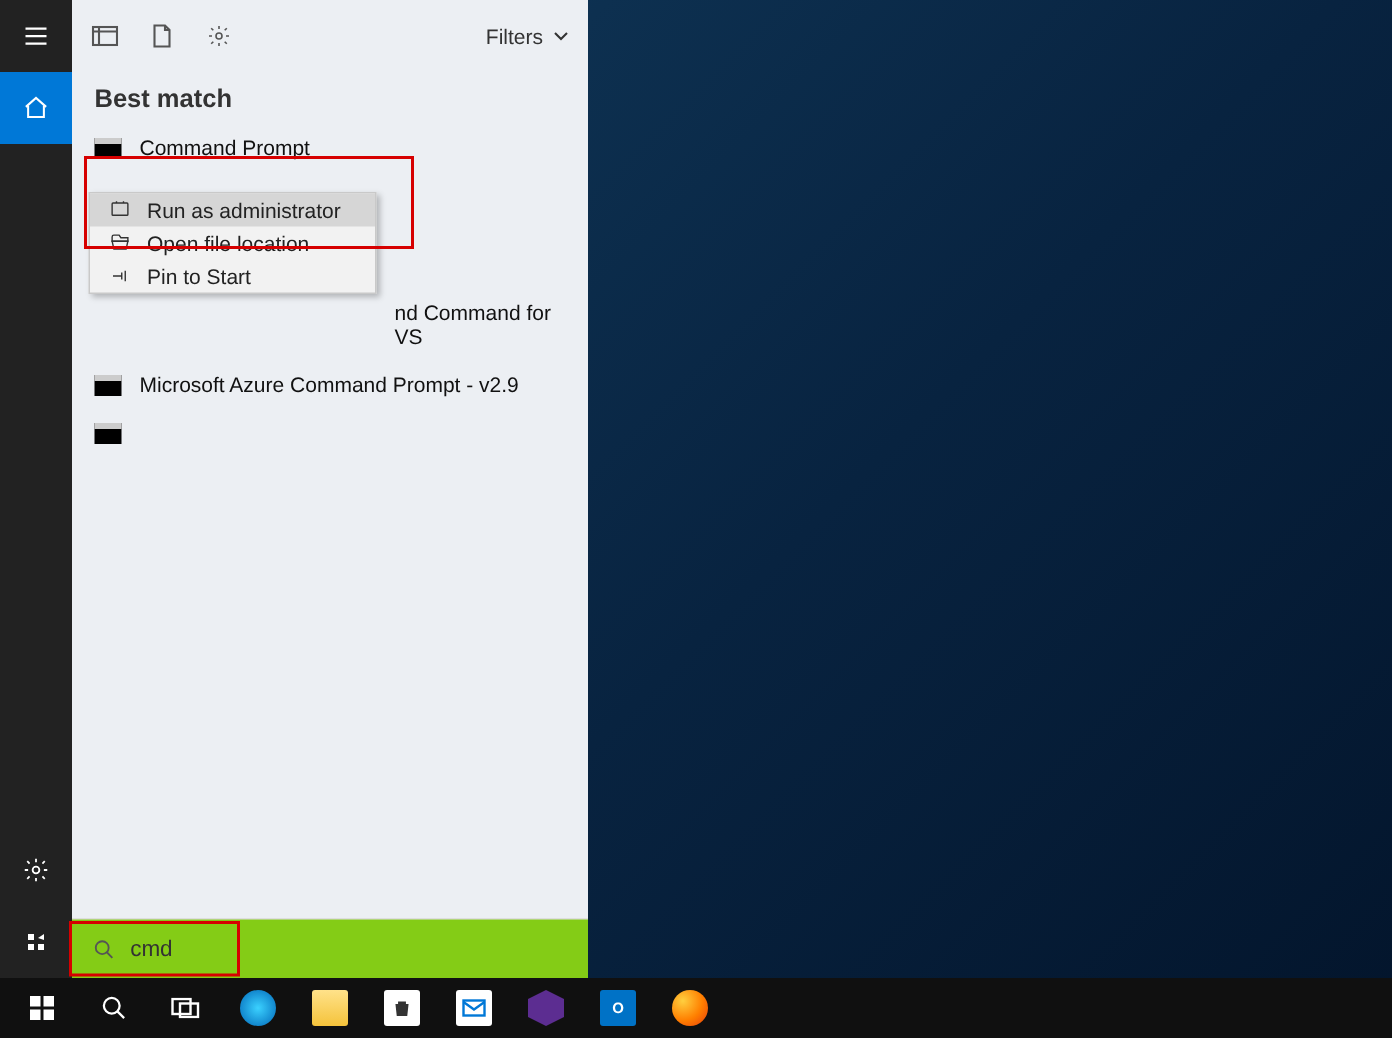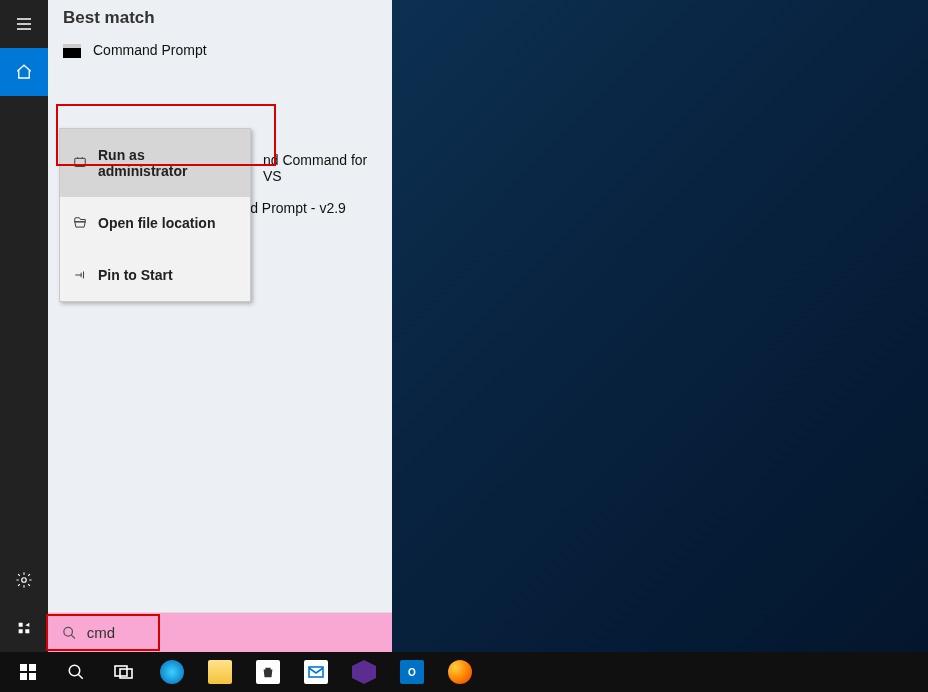--- a/index.html
+++ b/index.html
@@ -97,32 +97,31 @@
     top: 128px;
     width: 192px;
     background: #f2f2f2;
     border: 1px solid #c9c9c9;
     box-shadow: 2px 2px 4px rgba(0,0,0,.25);
     z-index: 20;
     font-size: 14px;
   }
   .ctx-item {
     display: flex; align-items: center;
-    padding: 18px 12px;
+    padding: 3px 12px;
     gap: 10px;
     color: #222;
-    font-weight: bold;
   }
   .ctx-item.hover { background: #d6d6d6; }
   .ctx-icon { width: 16px; height: 16px; display:flex; align-items:center; justify-content:center; }
   
   .search-box-wrap {
     margin-top: auto;
     height: 40px;
-    background: #f9a8d4;
+    background: #84cc16;
     display: flex; align-items: center;
     padding: 0 14px;
     gap: 10px;
     border-top: 1px solid #ddd;
   }
   .search-input {
     border: none; outline: none; background: transparent;
     font-size: 15px; color: #333; width: 100%;
   }
   
@@ -160,20 +159,47 @@
       </svg>
   </div>
   <div class="rail-btn">
     <svg width="16" height="16" viewBox="0 0 24 24" fill="#fff">
         <path d="M4 14h6v6H4zM14 14h6v6h-6zM4 4h6v6H4zM14 8l6-4v6z"></path>
       </svg>
   </div>
 </div>
 
 <div class="search-panel">
+  <div class="panel-top">
+    <div class="top-icon">
+      <svg width="18" height="14" viewBox="0 0 18 14" fill="none" stroke="#555" stroke-width="1.4">
+          <rect x="1" y="1" width="16" height="12"></rect>
+          <path d="M1 4h16M5 1v12"></path>
+        </svg>
+    </div>
+    <div class="top-icon">
+      <svg width="14" height="16" viewBox="0 0 14 16" fill="none" stroke="#555" stroke-width="1.4">
+          <path d="M2 1h7l3 3v11H2z"></path>
+          <path d="M9 1v3h3"></path>
+        </svg>
+    </div>
+    <div class="top-icon">
+      <svg width="16" height="16" viewBox="0 0 24 24" fill="none" stroke="#555" stroke-width="1.6">
+          <circle cx="12" cy="12" r="3"></circle>
+          <path d="M12 2v3M12 19v3M4.2 4.2l2.1 2.1M17.7 17.7l2.1 2.1M2 12h3M19 12h3M4.2 19.8l2.1-2.1M17.7 6.3l2.1-2.1"></path>
+        </svg>
+    </div>
+    <div class="top-spacer"></div>
+    <div class="filters">
+      <span>Filters</span>
+      <svg width="12" height="12" viewBox="0 0 12 12">
+          <path d="M2 4l4 4 4-4" fill="none" stroke="#333" stroke-width="1.4"></path>
+        </svg>
+    </div>
+  </div>
 
   <div class="group-label">Best match</div>
 
   <div class="result">
     <div class="result-icon"></div>
     <span>Command Prompt</span>
   </div>
 
   <div style="height:78px"></div>
 

